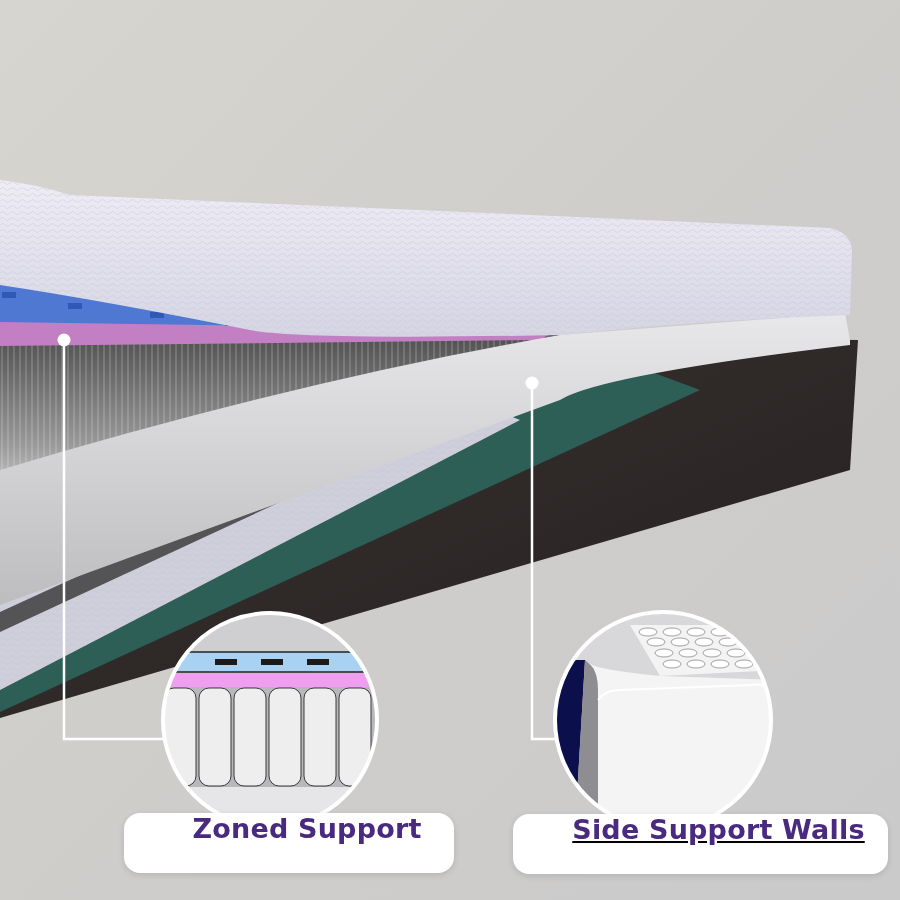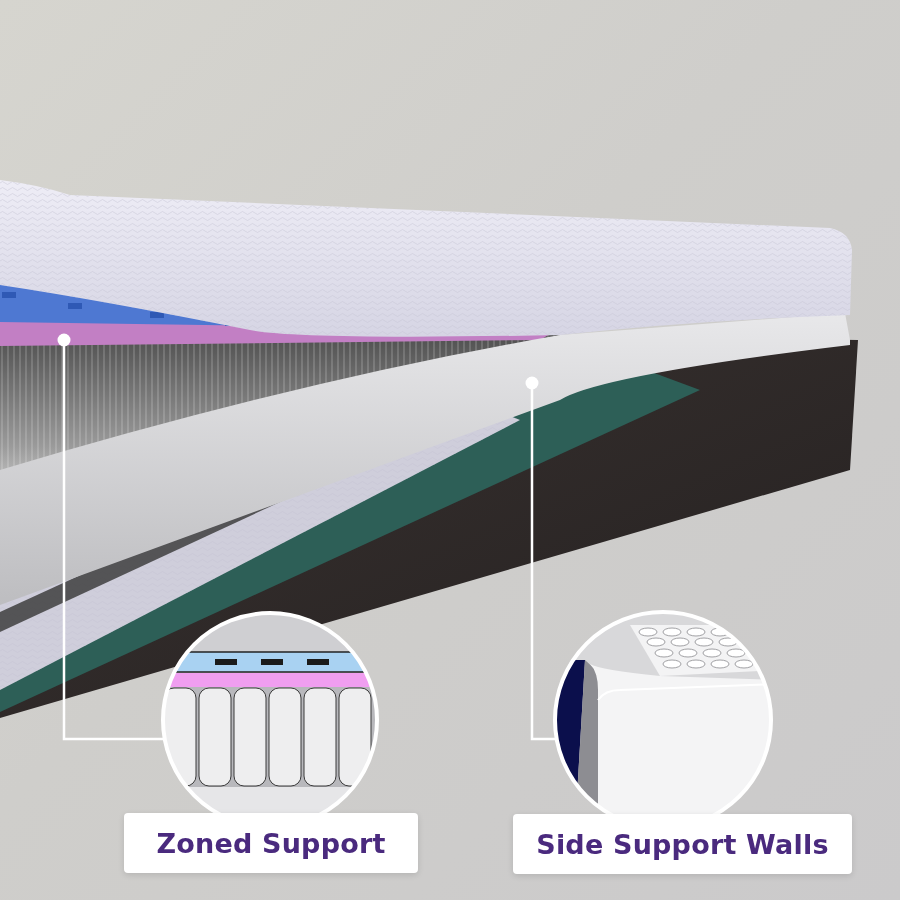--- a/index.html
+++ b/index.html
@@ -3,30 +3,31 @@
   <meta charset="utf-8">
   <style>
     html, body { margin: 0; padding: 0; }
     body {
       width: 900px; height: 900px; overflow: hidden; position: relative;
       background: linear-gradient(135deg, #d6d5cf 0%, #cfcecb 45%, #cbcacb 100%);
       font-family: "DejaVu Sans", "Liberation Sans", sans-serif;
     }
     .scene { position: absolute; left: 0; top: 0; width: 900px; height: 900px; }
     .label-box {
-      position: absolute; background: #ffffff; border-radius: 4px;
-      display: flex; align-items: center; justify-content: center;
+      position: absolute; background: #ffffff; border-radius: 16px;
+      display: flex; justify-content: center;
       box-shadow: 0 2px 6px rgba(0,0,0,0.12);
+      padding-left: 36px;
     }
     .label-text {
       font-weight: bold; font-size: 27px; color: #4a2a7e; letter-spacing: 0.2px;
       white-space: nowrap;
     }
     #label-zoned { left: 124px; top: 813px; width: 294px; height: 60px; }
-    #label-side  { left: 513px; top: 814px; width: 339px; height: 60px; }
+    #label-side  { left: 513px; top: 814px; width: 339px; height: 60px; text-decoration: underline; }
   </style>
 </head>
 <body>
 
 <svg class="scene" viewBox="0 0 900 900" xmlns="http://www.w3.org/2000/svg">
   <defs>
     <linearGradient id="coverGrad" x1="0" y1="0" x2="0" y2="1">
       <stop offset="0" stop-color="#eeedf6"></stop>
       <stop offset="1" stop-color="#d6d5e4"></stop>
     </linearGradient>

